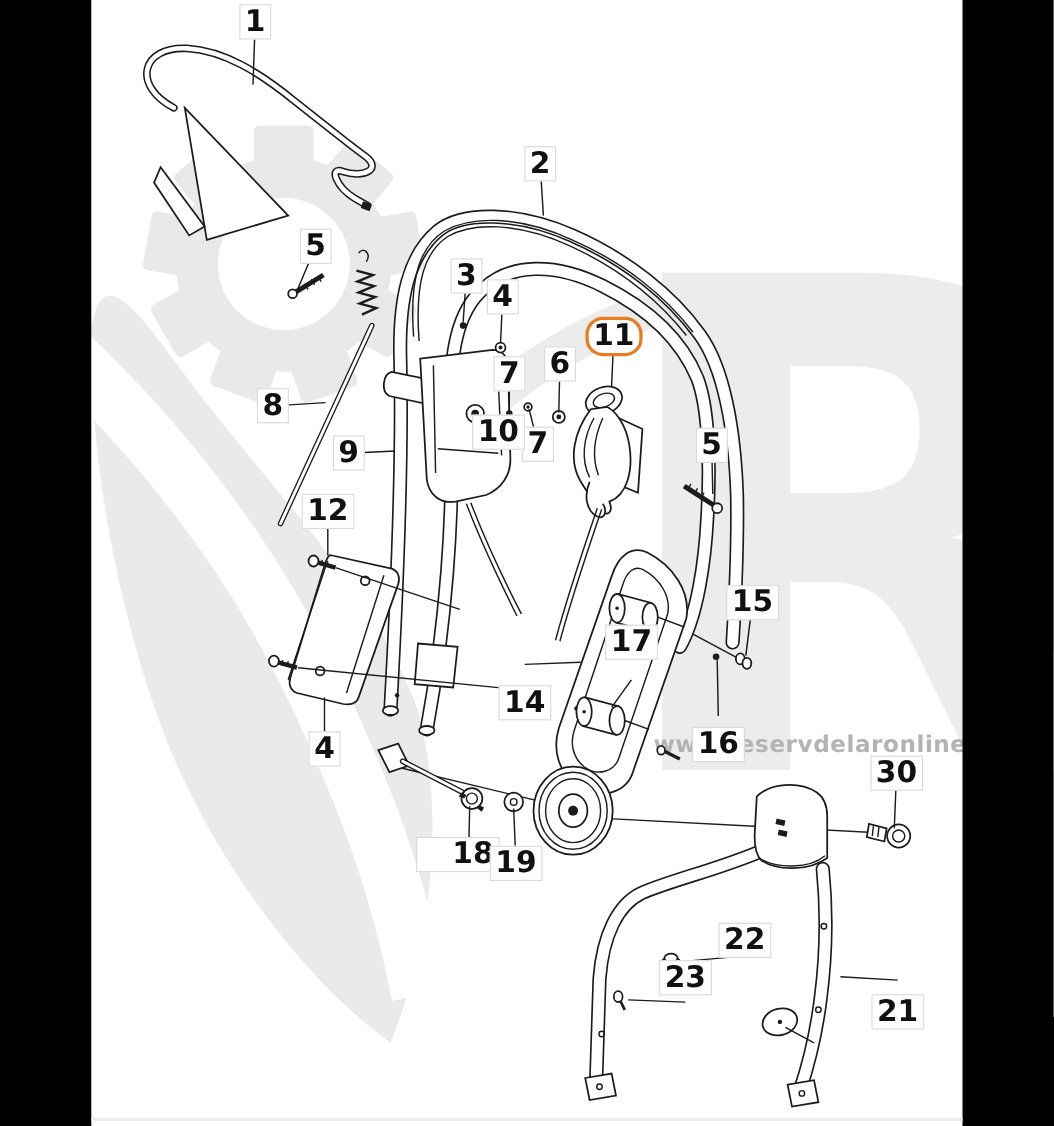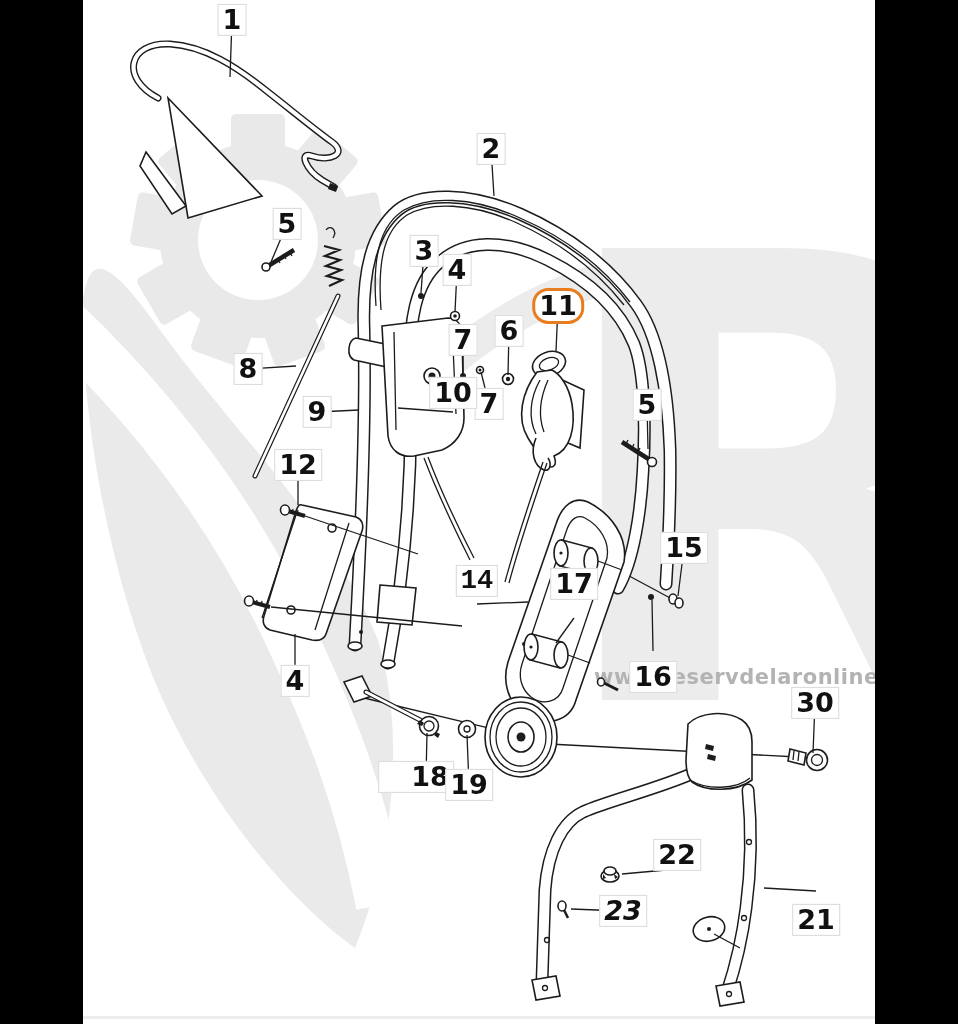--- a/index.html
+++ b/index.html
@@ -292,28 +292,28 @@
       <div class="callout" style="left: 647px; top: 405px;">5</div>
       <div class="callout" style="left: 509px; top: 331px;">6</div>
       <div class="callout" style="left: 463px; top: 340px;">7</div>
       <div class="callout" style="left: 489px; top: 404px;">7</div>
       <div class="callout" style="left: 248px; top: 369px;">8</div>
       <div class="callout" style="left: 317px; top: 412px;">9</div>
       <div class="callout" style="left: 453px; top: 393px;">10</div>
       <div class="callout highlighted" style="left: 558px; top: 306px; border-radius: 16px;">11</div>
       <div class="callout" style="left: 298px; top: 465px;">12</div>
       <div class="callout" style="left: 295px; top: 681px;">4</div>
-      <div class="callout" style="left: 477px; top: 581px; font-family: Liberation Mono, monospace;">14</div>
+      <div class="callout" style="left: 477px; top: 639px;">14</div>
       <div class="callout" style="left: 684px; top: 548px;">15</div>
       <div class="callout" style="left: 653px; top: 651px; margin-top: 26px;">16</div>
       <div class="callout" style="left: 574px; top: 584px;">17</div>
       <div class="callout" style="left: 416px; top: 777px; padding-left: 32px;">18</div>
       <div class="callout" style="left: 469px; top: 785px;">19</div>
       <div class="callout" style="left: 815px; top: 703px;">30</div>
       <div class="callout" style="left: 816px; top: 891px; margin-top: 29px;">21</div>
       <div class="callout" style="left: 677px; top: 855px;">22</div>
-      <div class="callout" style="left: 623px; top: 911px; font-style: italic;">23</div>
+      <div class="callout" style="left: 623px; top: 889px;">23</div>
     </div>
 
   <div class="bar" id="bar-left"></div>
   <div class="bar" id="bar-right"></div>
   <div id="bottom-line"></div>
 </div>
 
 </body></html>

